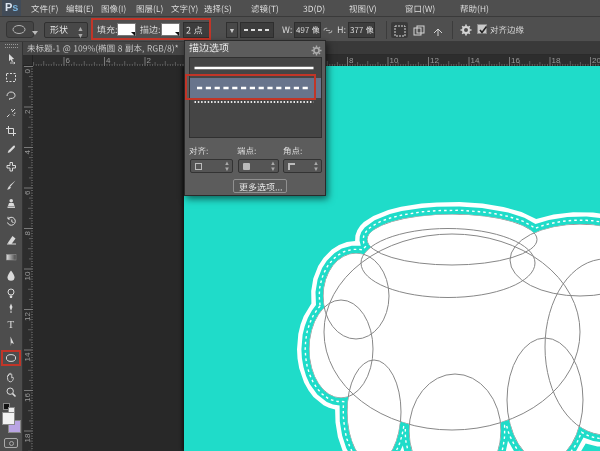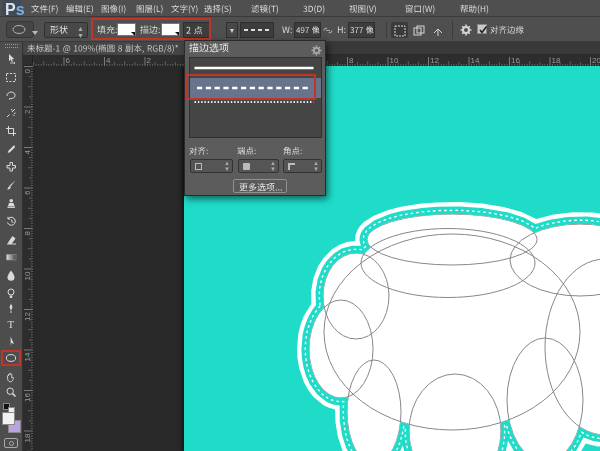--- a/index.html
+++ b/index.html
@@ -1,20 +1,20 @@
 <!DOCTYPE html>
 <html><head><meta charset="utf-8"><style>
 *{margin:0;padding:0;box-sizing:border-box}
 html,body{width:600px;height:451px;overflow:hidden;background:#282828;font-family:"Liberation Sans",sans-serif}
 .abs{position:absolute}
 </style></head><body>
 
 <div class="abs" style="left:0;top:0;width:600px;height:17px;background:#4f4f4f;color:#e4e4e4;font-size:9px;border-bottom:1px solid #3a3a3a">
  <div style="position:absolute;left:2px;top:0;width:19px;height:16px;background:#414b58"></div>
-    <span style="position:absolute;left:5px;top:1px;font-size:16px;font-weight:bold"><span style="color:#dde5f0">P</span><span style="color:#79b2dc">s</span></span>
+    <span style="position:absolute;left:5px;top:1px;font-size:11px;font-weight:bold"><span style="color:#dde5f0">P</span><span style="color:#79b2dc">s</span></span>
 
 </div>
 
 <div class="abs" style="left:0;top:17px;width:600px;height:25px;background:#4f4f4f;border-bottom:1px solid #3a3a3a;color:#e0e0e0;font-size:9px">
  <div class="abs" style="left:6px;top:4px;width:28px;height:17px;background:#454545;border:1px solid #353535;border-radius:3px"><svg width="26" height="15">
         <ellipse cx="12" cy="7.5" rx="6" ry="4" fill="none" stroke="#b5b5b5"></ellipse>
       </svg></div>
  <div class="abs" style="left:32px;top:14px;width:0;height:0;border-left:3px solid transparent;border-right:3px solid transparent;border-top:4px solid #bbb"></div>
  <div class="abs" style="left:44px;top:5px;width:44px;height:16px;background:#484848;border:1px solid #303030;border-radius:2px;padding:1px 4px">
       <span style="position:absolute;right:3px;top:2px;font-size:7px;color:#aaa">▲<br>▼</span>

